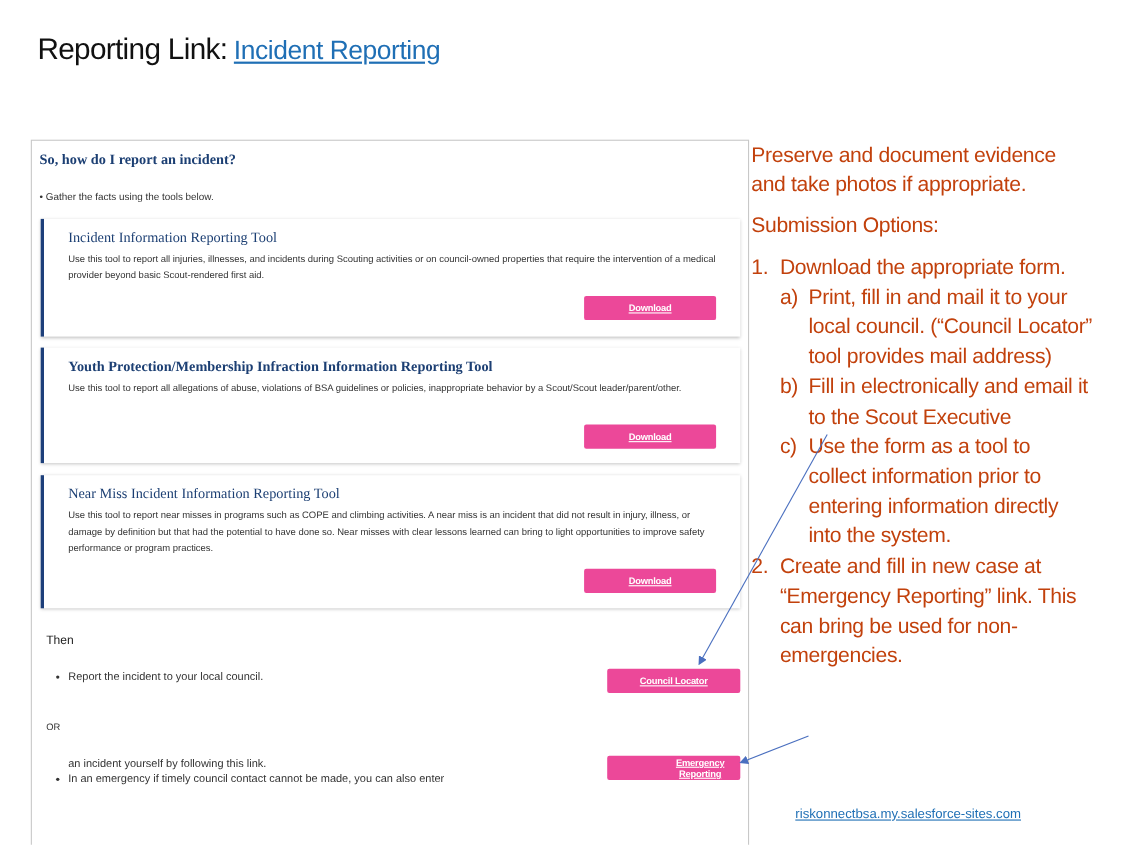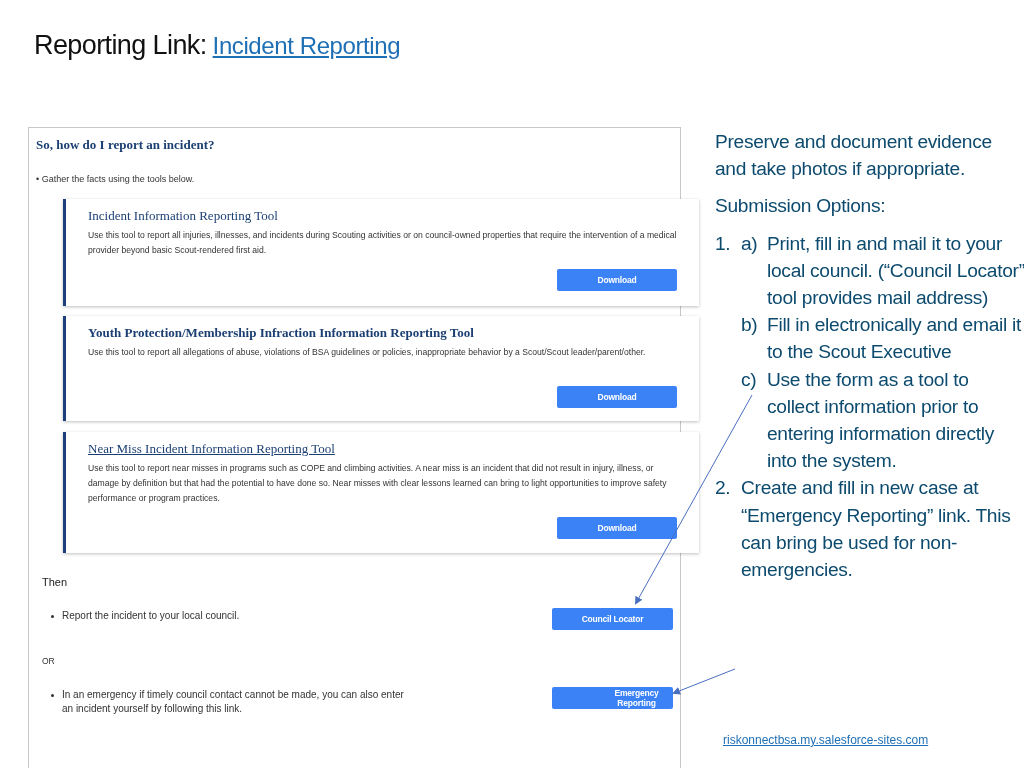--- a/index.html
+++ b/index.html
@@ -13,31 +13,31 @@
   .title-label { color: #111; }
   .title-link { color: #1f6fb5; text-decoration: underline; font-size: 24px; margin-left: 6px; letter-spacing: -0.4px; }
   .anyone { color: #1f6fb5; font-style: italic; text-decoration: underline; margin-left: 6px; }
   .submit-text { color: #1f6fb5; }
   .submit-tail { color: #1f6fb5; font-size: 24px; }
 
   .screenshot { position: absolute; left: 28px; top: 127px; width: 653px; height: 704px; border: 1px solid #c8c8c8; background: #fff; }
   .shot-heading { position: absolute; left: 7px; top: 9px; font-family: "Liberation Serif", "DejaVu Serif", serif; font-weight: bold; color: #1c3f73; font-size: 13px; }
   .shot-gather { position: absolute; left: 7px; top: 46px; font-size: 9px; color: #333; }
 
-  .tool-card { position: absolute; left: 8px; width: 636px; background: #fff; border-left: 3px solid #1d3f7a; box-shadow: 0 1px 3px rgba(0,0,0,0.25); margin-left: 26px; }
+  .tool-card { position: absolute; left: 8px; width: 636px; background: #fff; border-left: 3px solid #1d3f7a; box-shadow: 0 1px 3px rgba(0,0,0,0.25); }
   .tool-title { position: absolute; left: 22px; font-family: "Liberation Serif", "DejaVu Serif", serif; color: #1c3f73; font-size: 13px; white-space: nowrap; }
   .tool-desc { position: absolute; left: 22px; width: 590px; font-size: 8.6px; line-height: 15px; color: #333; }
-  .btn { position: absolute; background: #3b82f6; color: #fff; font-size: 8.5px; font-weight: bold; text-align: center; border-radius: 2px; display: flex; align-items: center; justify-content: center; letter-spacing: -0.2px; }
+  .btn { position: absolute; background: #ec4899; color: #fff; font-size: 8.5px; font-weight: bold; text-align: center; border-radius: 2px; display: flex; align-items: center; justify-content: center; letter-spacing: -0.2px; text-decoration: underline; }
 
   .then-label { position: absolute; left: 13px; top: 448px; font-size: 11px; font-weight: normal; color: #222; }
   .bullet-row { position: absolute; left: 22px; font-size: 10px; line-height: 14px; color: #333; }
   .bullet-row .dot { display: inline-block; width: 3px; height: 3px; background: #333; border-radius: 50%; margin-right: 8px; vertical-align: middle; }
   .or-label { position: absolute; left: 13px; top: 528px; font-size: 8.5px; color: #333; }
 
-  .right-col { position: absolute; left: 715px; top: 128px; width: 310px; font-family: "Liberation Sans", "DejaVu Sans", sans-serif; font-size: 19.2px; line-height: 27.2px; color: #0c4a6e; letter-spacing: -0.3px; }
+  .right-col { position: absolute; left: 683px; top: 128px; width: 310px; font-family: "Liberation Sans", "DejaVu Sans", sans-serif; font-size: 19.2px; line-height: 27.2px; color: #c2410c; letter-spacing: -0.3px; }
   .para { margin-bottom: 10px; }
   .li { position: relative; padding-left: 26px; }
   .li .mark { position: absolute; left: 0; top: 0; }
   .subli { position: relative; padding-left: 52px; }
   .subli .mark { position: absolute; left: 26px; top: 0; }
   .url-link { position: absolute; left: 723px; top: 733px; font-size: 12px; color: #1f6fb5; text-decoration: underline; font-family: "Liberation Sans", sans-serif; }
 
   svg.arrows { position: absolute; left: 0; top: 0; width: 1024px; height: 768px; pointer-events: none; }
 </style>
 </head>
@@ -59,44 +59,45 @@
     <div class="btn" style="left:491px;top:70px;width:120px;height:22px;">Download</div>
   </div>
 
   <div class="tool-card" style="top:188px;height:105px;">
     <div class="tool-title" style="top:9px;font-weight:bold;">Youth Protection/Membership Infraction Information Reporting Tool</div>
     <div class="tool-desc" style="top:29px;">Use this tool to report all allegations of abuse, violations of BSA guidelines or policies, inappropriate behavior by a Scout/Scout leader/parent/other.</div>
     <div class="btn" style="left:491px;top:70px;width:120px;height:22px;">Download</div>
   </div>
 
   <div class="tool-card" style="top:304px;height:121px;">
-    <div class="tool-title" style="top:9px;text-decoration:underline;">Near Miss Incident Information Reporting Tool</div>
+    <div class="tool-title" style="top:9px;">Near Miss Incident Information Reporting Tool</div>
     <div class="tool-desc" style="top:29px;">Use this tool to report near misses in programs such as COPE and climbing activities. A near miss is an incident that did not result in injury, illness, or damage by definition but that had the potential to have done so.  Near misses with clear  lessons learned can bring to light opportunities to improve safety performance or program practices.</div>
     <div class="btn" style="left:491px;top:85px;width:120px;height:22px;">Download</div>
   </div>
 
   <div class="then-label">Then</div>
   <div class="bullet-row" style="top:481px;">
     <span class="dot"></span><span>Report the incident to your local council.</span>
   </div>
   <div class="btn" style="left:523px;top:480px;width:121px;height:22px;">Council Locator</div>
 
   <div class="or-label">OR</div>
   <div class="bullet-row" style="top:560px;">
+    <div style="padding-left:11px;">an incident yourself by following this link.</div>
     <div><span class="dot"></span><span>In an emergency if timely council contact cannot be made, you can also enter</span></div>
-    <div style="padding-left:11px;">an incident yourself by following this link.</div>
   </div>
   <div class="btn" style="left:523px;top:559px;width:121px;height:22px;padding-left:48px;">Emergency Reporting</div>
 </div>
 
 <div class="right-col">
   <div class="para">Preserve and document evidence and take photos if appropriate.</div>
   <div class="para">Submission Options:</div>
   <div class="li">
     <span class="mark">1.</span>
+    <span>Download the appropriate form.</span>
   </div>
   <div class="subli">
     <span class="mark">a)</span>
     <span>Print, fill in and mail it to your local council. (“Council Locator” tool provides mail address)</span>
   </div>
   <div class="subli">
     <span class="mark">b)</span>
     <span>Fill in electronically and email it to the Scout Executive</span>
   </div>
   <div class="subli">

